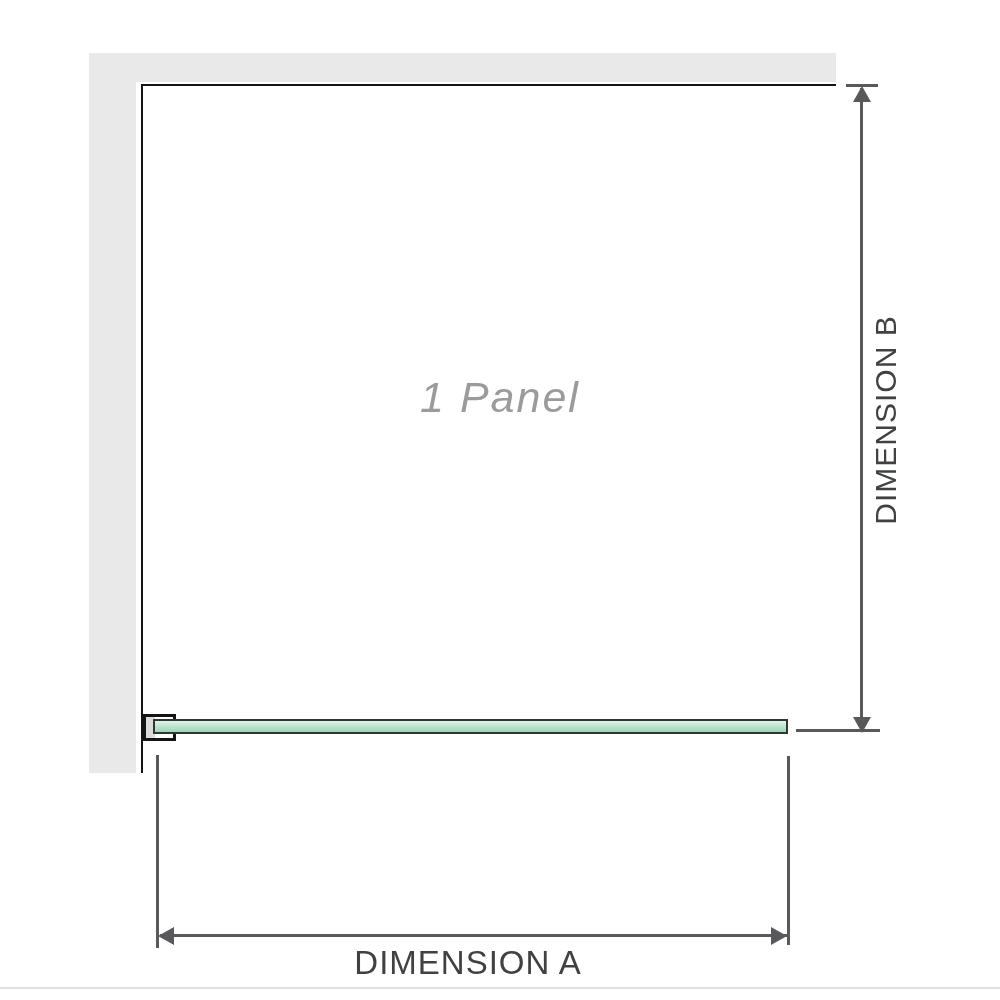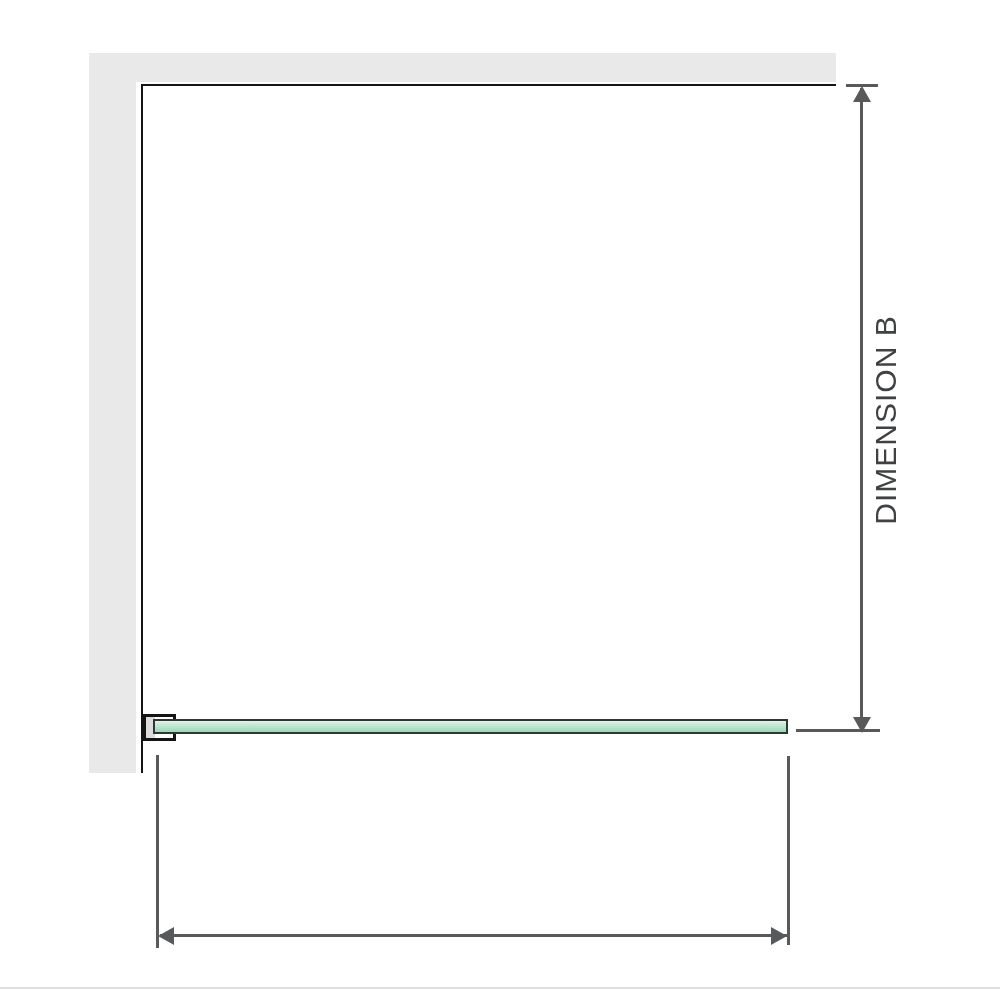--- a/index.html
+++ b/index.html
@@ -106,34 +106,36 @@
 <body>
 
 <div id="stage">
 
   <div class="wall-top"></div>
   <div class="wall-left"></div>
 
   <div class="outline-top"></div>
   <div class="outline-left"></div>
 
+  <div class="panel-label">1 Panel</div>
 
   <div class="clamp">
     <div class="clamp-pad"></div>
   </div>
   <div class="glass"></div>
 
   <div class="dim dimb-tick-top"></div>
   <div class="dim dimb-tick-bot"></div>
   <div class="dim dimb-line"></div>
   <div class="dimb-arrow-up"></div>
   <div class="dimb-arrow-down"></div>
   <div class="dimb-label">DIMENSION B</div>
 
   <div class="dim dima-ext-left"></div>
   <div class="dim dima-ext-right"></div>
   <div class="dim dima-line"></div>
   <div class="dima-arrow-left"></div>
   <div class="dima-arrow-right"></div>
+  <div class="dima-label">DIMENSION A</div>
 
   <div class="baseline"></div>
 
 </div>
 
 </body></html>

